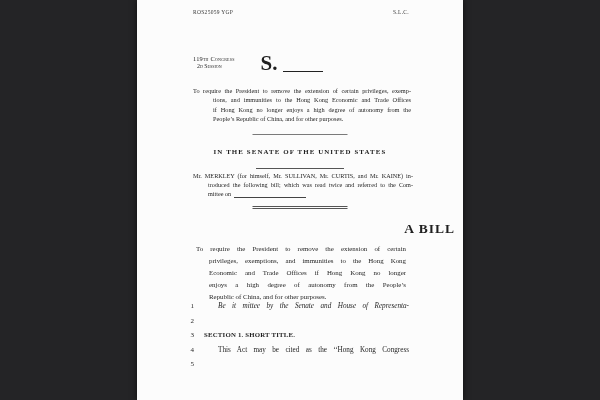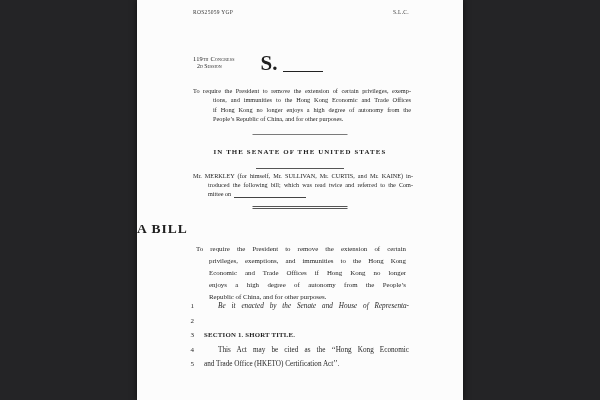--- a/index.html
+++ b/index.html
@@ -95,22 +95,22 @@
   .committee { display: flex; align-items: flex-end; }
   .blank-c {
     display: inline-block;
     width: 72px;
     border-bottom: 0.9px solid #444;
     margin-left: 3px;
     margin-bottom: 1px;
   }
   .abill {
     position: absolute;
-    top: 221px; left: 0; right: 16px;
-    text-align: left;
+    top: 221px; left: 0; right: 8px;
+    text-align: right;
     font-size: 13.5px;
     font-weight: bold;
     letter-spacing: 1px;
   }
   .preamble2 {
     position: absolute;
     top: 243px; left: 59px; right: 57px;
     font-size: 6.9px;
     line-height: 12px;
   }
@@ -188,33 +188,32 @@
       <div class="pl j">To require the President to remove the extension of certain</div>
       <div class="pl j ind">privileges, exemptions, and immunities to the Hong Kong</div>
       <div class="pl j ind">Economic and Trade Offices if Hong Kong no longer</div>
       <div class="pl j ind">enjoys a high degree of autonomy from the People’s</div>
       <div class="pl ind">Republic of China, and for other purposes.</div>
     </div>
 
     <div class="body-lines">
       <div class="bline">
         <span class="lnum">1</span>
-        <span class="ltext italic findent j">Be it enacted by the Senate and House of Representa-</span>
+        <span class="ltext italic findent j">Be it mittee by the Senate and House of Representa-</span>
       </div>
       <div class="bline">
         <span class="lnum">2</span>
       </div>
       <div class="bline">
         <span class="lnum">3</span>
         <span class="ltext boldhead">SECTION 1. SHORT TITLE.</span>
       </div>
       <div class="bline">
         <span class="lnum">4</span>
-        <span class="ltext findent j">This Act may be cited as the ‘‘Hong Kong Economic</span>
+        <span class="ltext findent j">This Act may be cited as the ‘‘Hong Kong Congress</span>
       </div>
       <div class="bline">
         <span class="lnum">5</span>
-        <span class="ltext">and Trade Office (HKETO) Certification Act’’.</span>
       </div>
     </div>
 
   </div>
 </div>
 
 </body></html>

